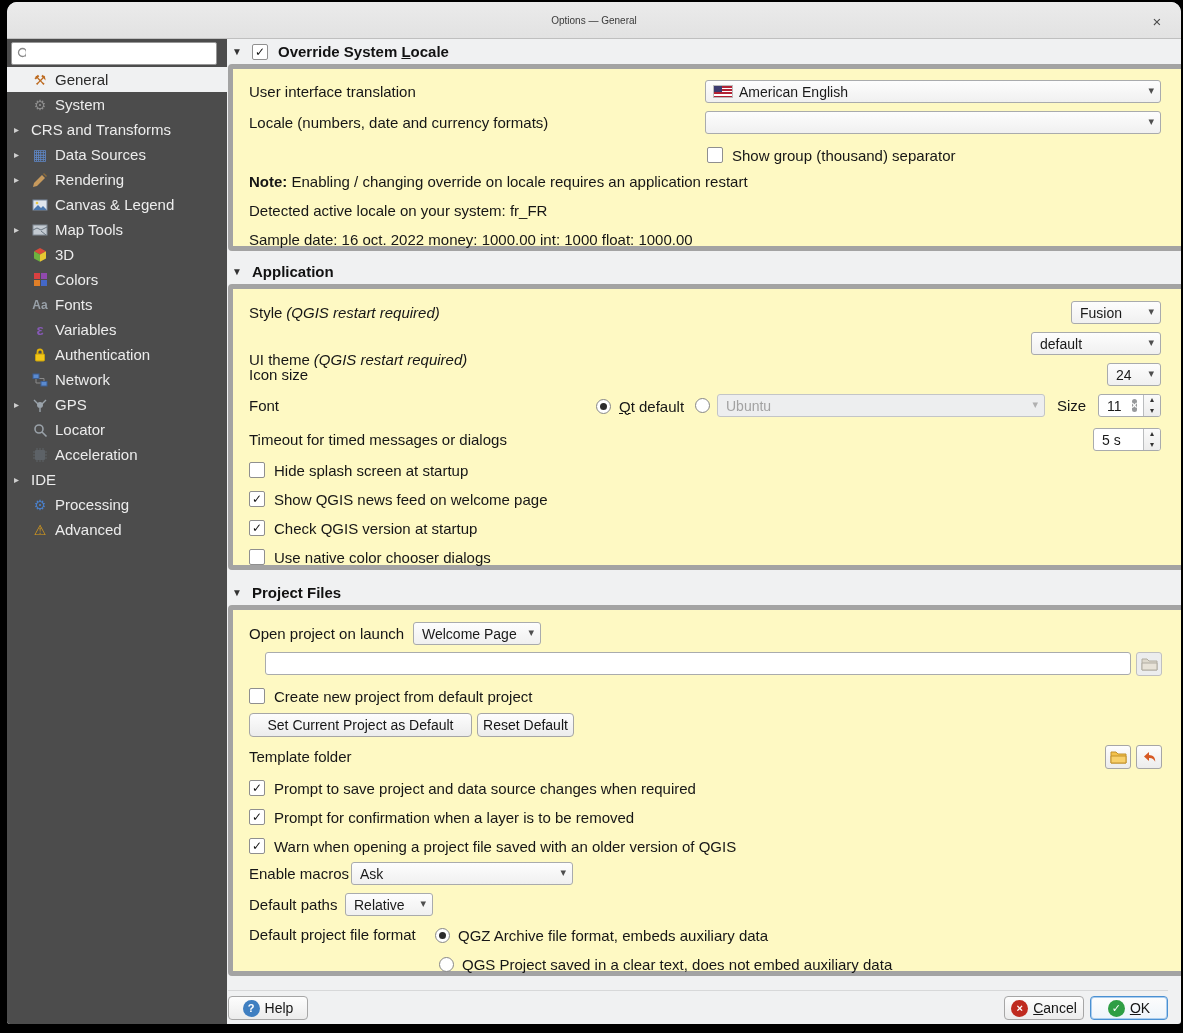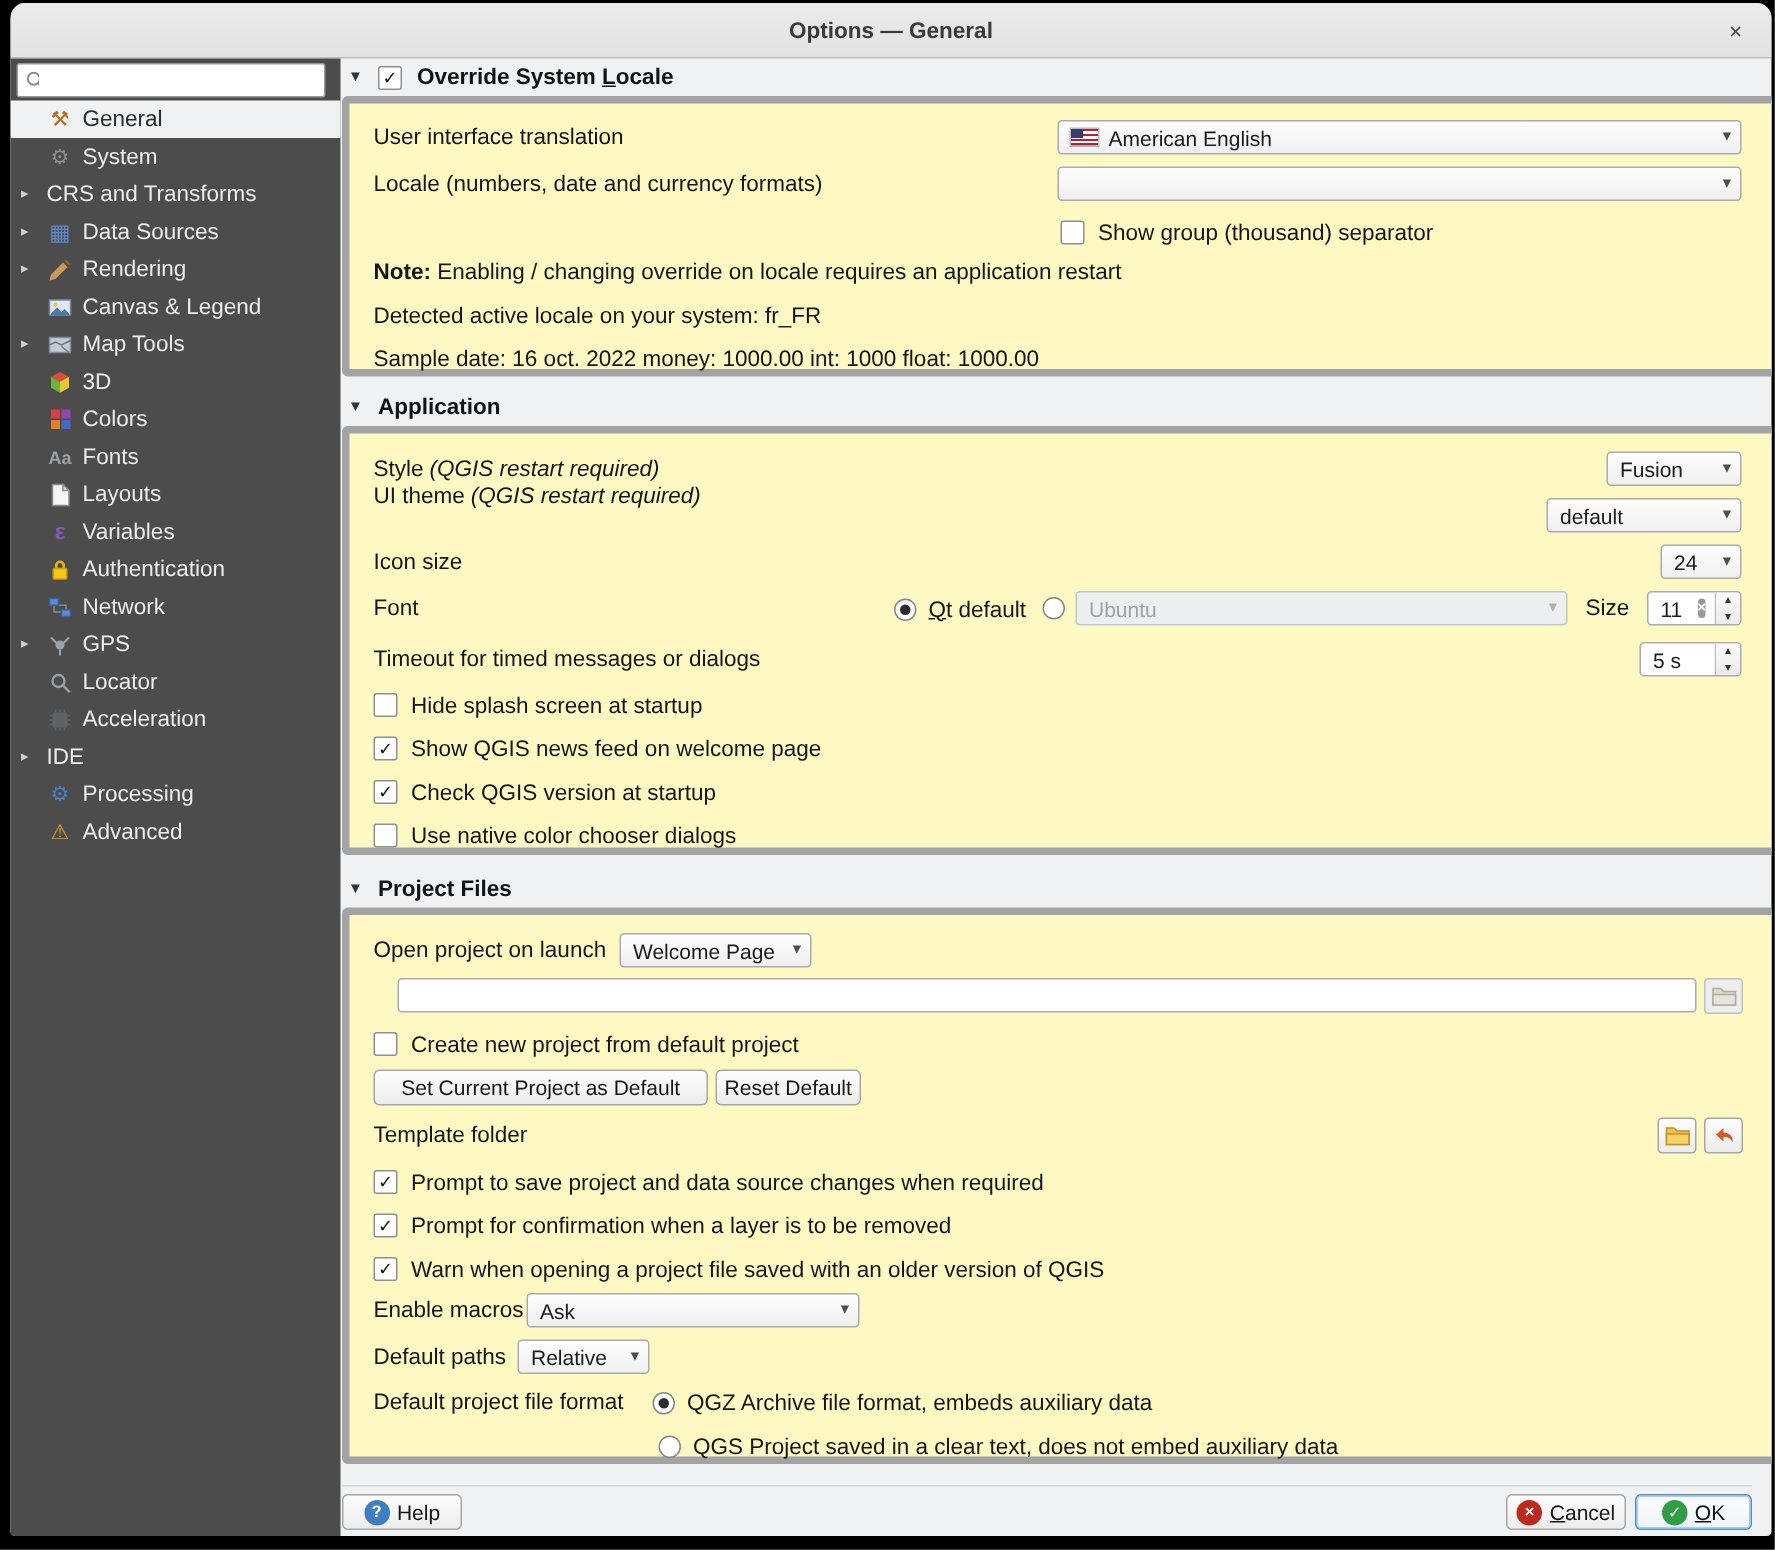--- a/index.html
+++ b/index.html
@@ -3,21 +3,21 @@
 <meta charset="utf-8">
 <style>
   html,body{margin:0;padding:0;background:#000;width:1183px;height:1033px;overflow:hidden;
     font-family:"Liberation Sans","DejaVu Sans",sans-serif;}
   *{box-sizing:border-box;}
   #dialog{position:absolute;left:7px;top:2px;width:1174px;height:1022px;background:#f0f1f2;
     border-radius:10px 10px 3px 3px;overflow:hidden;}
   
   #titlebar{height:37px;background:linear-gradient(#ebebeb,#e2e2e2);border-bottom:1px solid #bfbfbf;
     position:relative;display:flex;align-items:center;justify-content:center;}
-  #titlebar .title{font-size:15px;font-weight:bold;color:#3a3a3a;}
+  #titlebar .title{font-size:10px;font-weight:normal;color:#3a3a3a;}
   #titlebar .close{position:absolute;right:13px;top:8px;width:22px;height:22px;display:flex;align-items:center;
     justify-content:center;font-size:15px;color:#4b4b4b;cursor:default;}
   #content{position:absolute;left:0;top:37px;right:0;bottom:0;}
   
   #sidebar{position:absolute;left:0;top:0;bottom:0;width:220px;background:#4c4c4c;}
   #search{position:absolute;left:4px;top:3px;width:206px;height:23px;background:#fff;border:1px solid #979797;
     border-radius:2px;display:flex;align-items:center;padding:0 5px;}
   #search input{border:none;outline:none;flex:1;font-size:13px;margin-left:5px;background:transparent;font-family:inherit;}
   #navlist{position:absolute;left:0;top:28px;right:0;}
   .srow{height:25px;display:flex;align-items:center;color:#ececec;font-size:15px;cursor:default;}
@@ -168,30 +168,20 @@
             </span>
           <span>Colors</span>
         </div>
         <div class="srow">
           <span class="exp"></span>
           <span class="sicon glyph-aa">Aa</span>
           <span>Fonts</span>
         </div>
         <div class="srow">
           <span class="exp"></span>
-          <span class="sicon">
-              <svg width="16" height="16">
-                <path d="M3 1h7l4 4v10H3z" fill="#f6f6f6" stroke="#8b8b8b"></path>
-                <path d="M10 1v4h4z" fill="#d9d9d9" stroke="#8b8b8b"></path>
-              </svg>
-            </span>
-          <span>Layouts</span>
-        </div>
-        <div class="srow">
-          <span class="exp"></span>
           <span class="sicon glyph-eps">ε</span>
           <span>Variables</span>
         </div>
         <div class="srow">
           <span class="exp"></span>
           <span class="sicon">
               <svg width="16" height="16">
                 <path d="M5.5 7V5a2.5 2.5 0 015 0v2" stroke="#e3b30c" stroke-width="1.8" fill="none"></path>
                 <rect x="3.5" y="7" width="9" height="7" rx="1" fill="#f3c718" stroke="#caa20a"></rect>
               </svg>
@@ -294,21 +284,21 @@
         <span class="tri">▼</span>
         <span>Application</span>
       </div>
 
       <div class="grp" style="top:245px;height:286px">
         <div class="lbl" style="left:16px;top:12px"><span>Style</span><i>(QGIS restart required)</i></div>
         <div class="combo" style="left:838px;top:12px;width:90px">
           <span>Fusion</span>
           <span class="arr">▾</span>
         </div>
-        <div class="lbl" style="left:16px;top:30px"><span>UI theme</span><i>(QGIS restart required)</i></div>
+        <div class="lbl" style="left:16px;top:59px"><span>UI theme</span><i>(QGIS restart required)</i></div>
         <div class="combo" style="left:798px;top:43px;width:130px">
           <span>default</span>
           <span class="arr">▾</span>
         </div>
         <div class="lbl" style="left:16px;top:74px">Icon size</div>
         <div class="combo" style="left:874px;top:74px;width:54px">
           <span>24</span>
           <span class="arr">▾</span>
         </div>
         <div class="lbl" style="left:16px;top:105px">Font</div>

